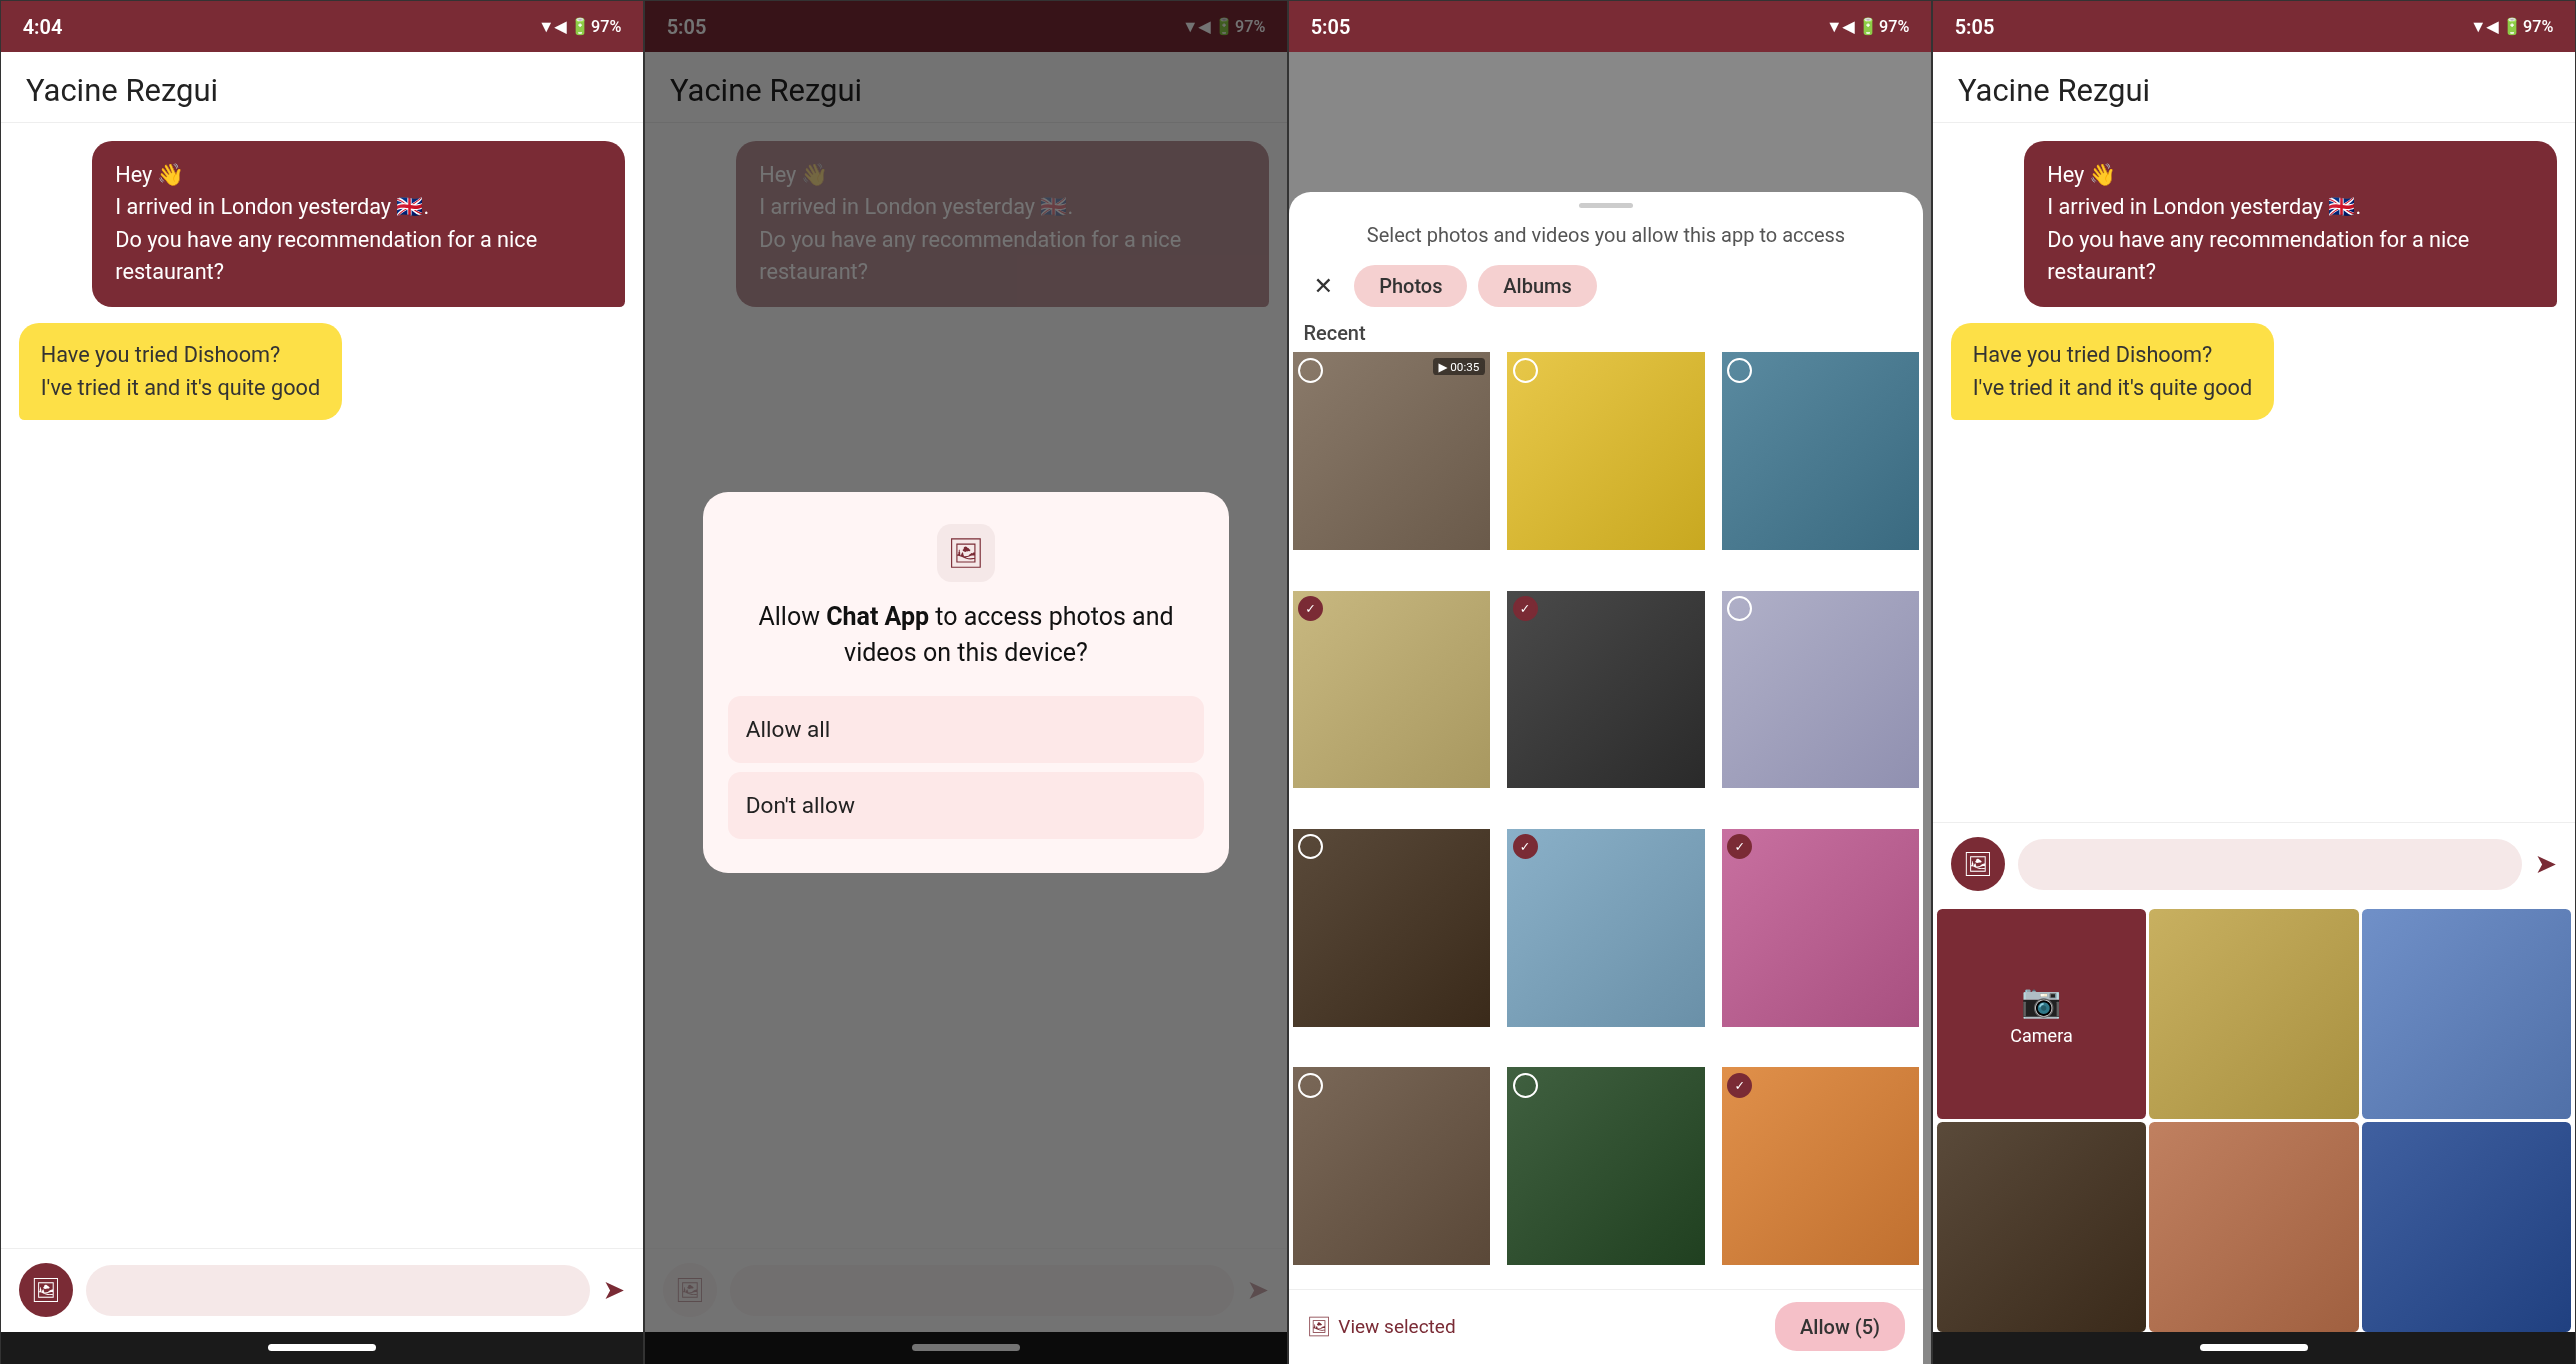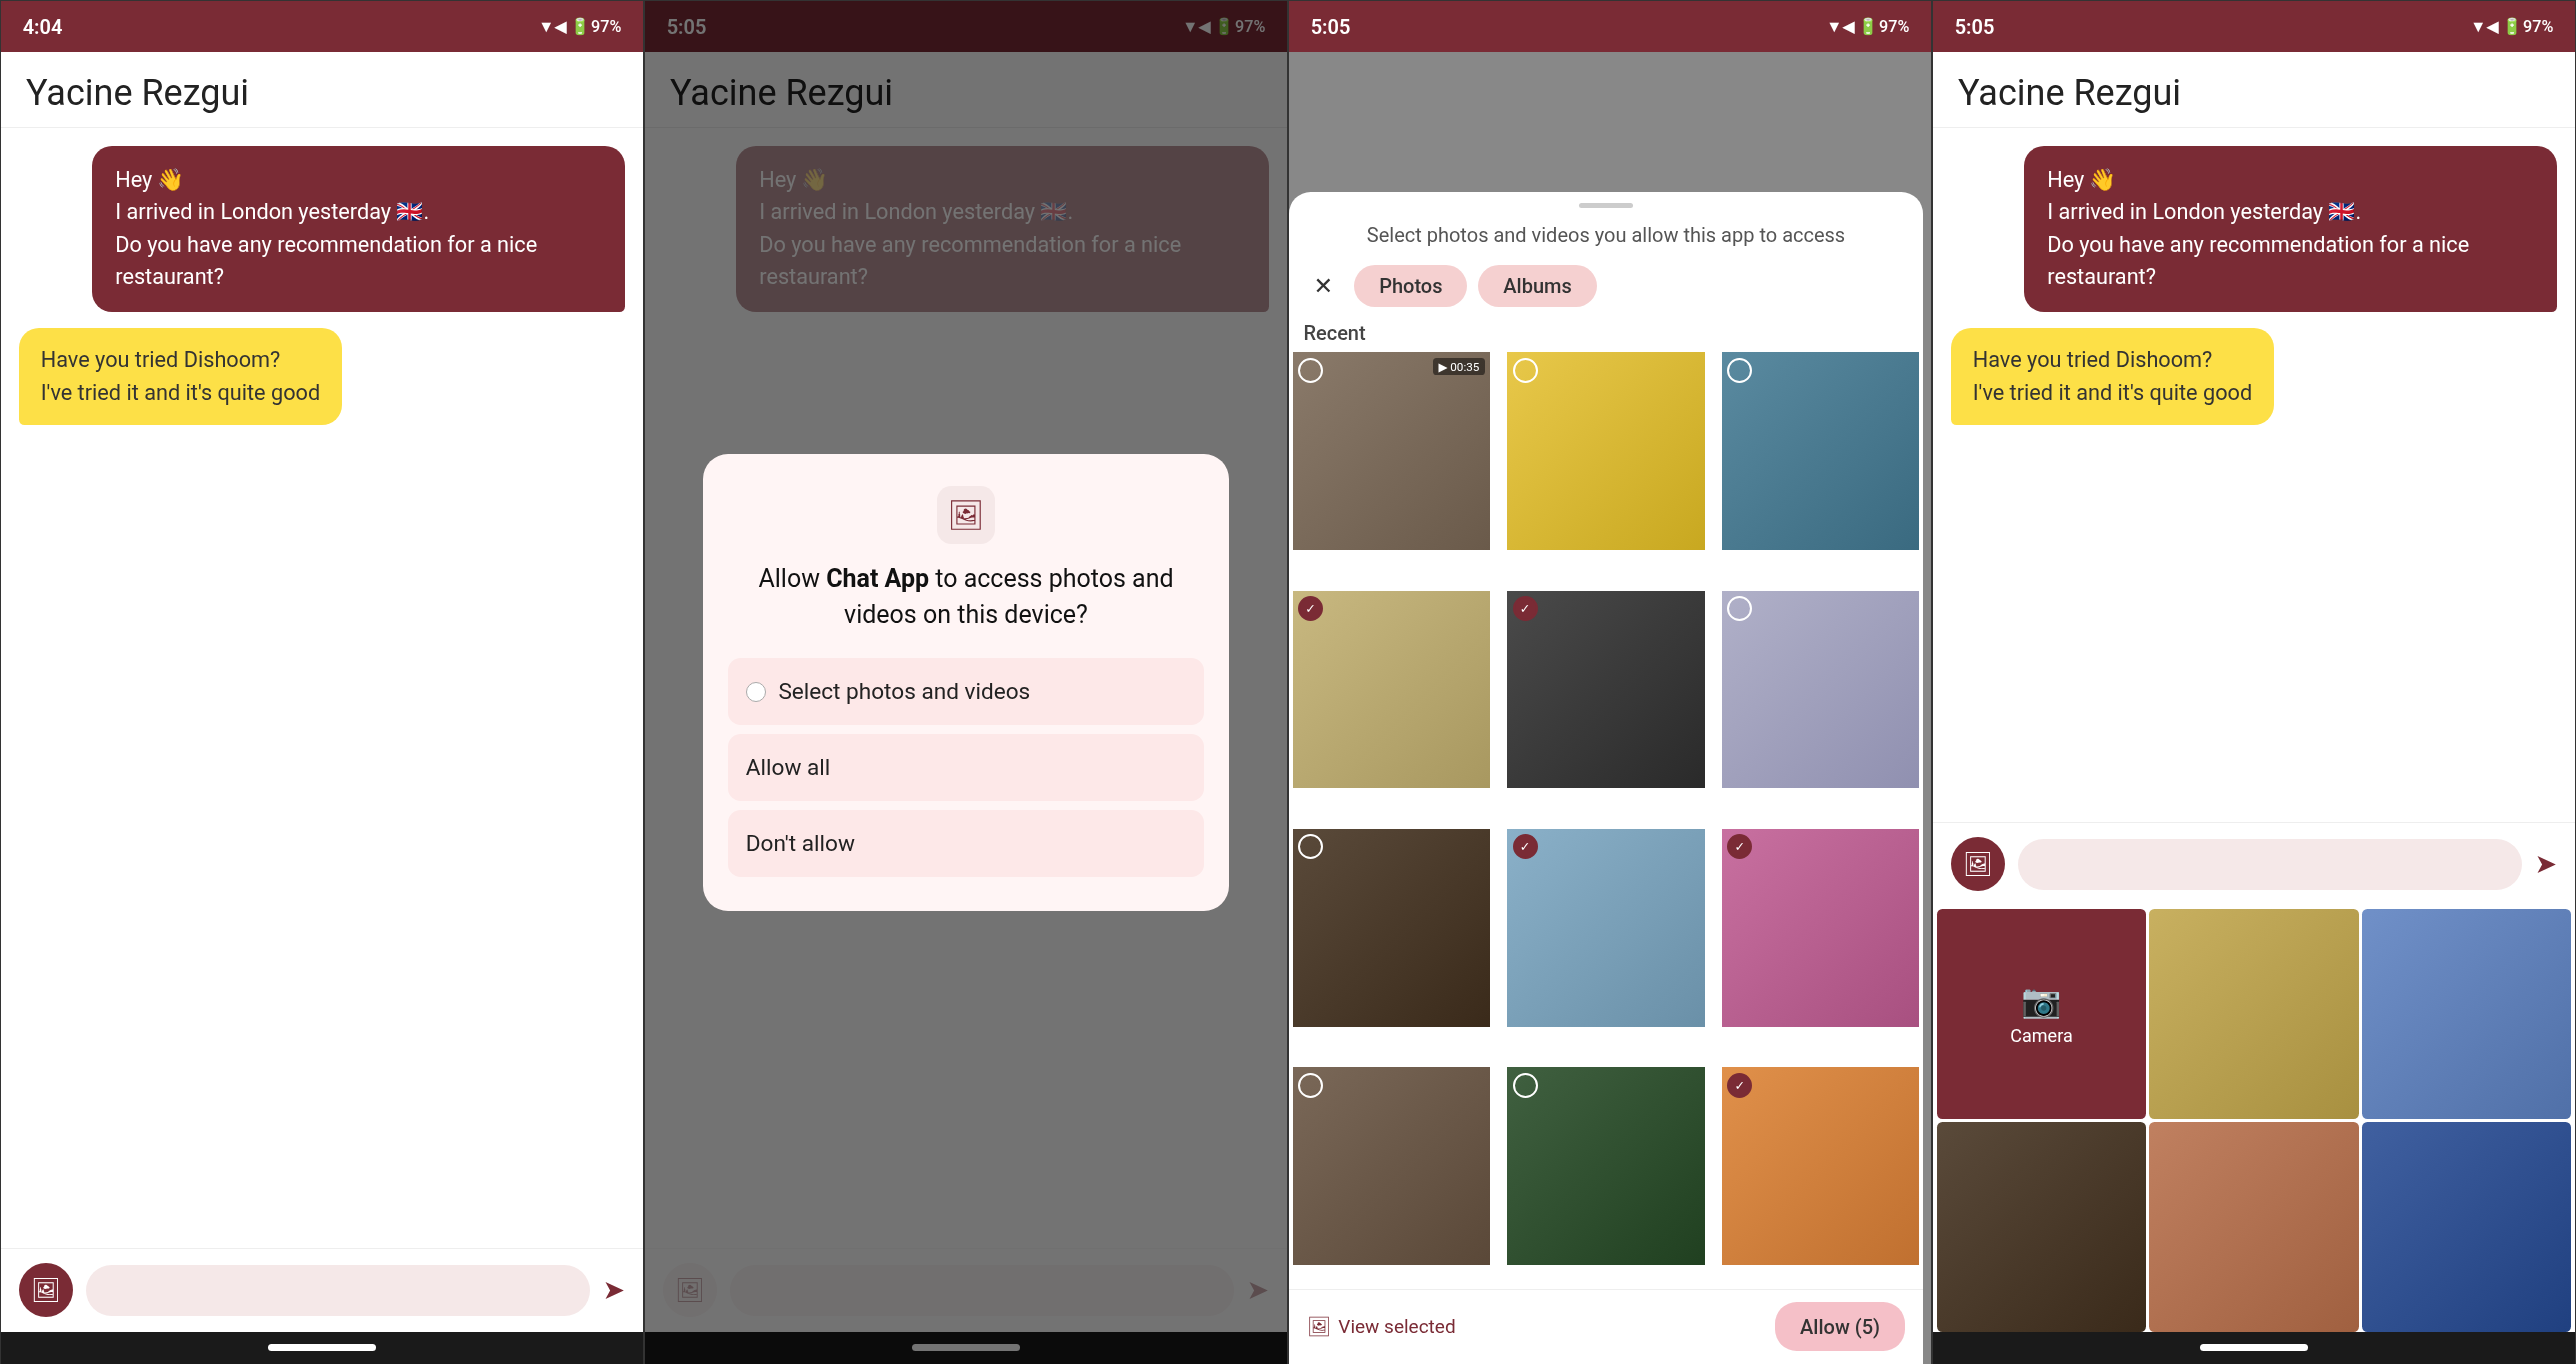--- a/index.html
+++ b/index.html
@@ -38,21 +38,21 @@
       font-weight: 500;
       flex-shrink: 0;
     }
     .status-bar .time { font-weight: 600; }
     .status-bar .icons { display: flex; align-items: center; gap: 5.4px; font-size: 16.2px; }
 
     
     .chat-header {
       background: #fff;
       padding: 20px 25px 12.6px 25px;
-      font-size: 36px;
+      font-size: 31px;
       font-weight: 400;
       color: #222;
       border-bottom: 0.9px solid #eee;
       flex-shrink: 0;
     }
 
     
     .chat-content {
       flex: 1;
       background: #fff;
@@ -449,24 +449,20 @@
 
   <div class="overlay">
     <div class="permission-dialog">
       <div class="dialog-icon">
         <span style="font-size:29px;color:#7a2b35;">🖼</span>
       </div>
       <div class="dialog-title">
         Allow <strong>Chat App</strong> to access photos and videos on this device?
       </div>
       <div class="dialog-option">
-        <div class="radio-dot"></div>
-        <span>Select photos and videos</span>
-      </div>
-      <div class="dialog-option">
         <span>Allow all</span>
       </div>
       <div class="dialog-option">
         <span>Don't allow</span>
       </div>
     </div>
   </div>
 </div>
 
 <div class="phone-frame" style="position:relative;background:#888;">

